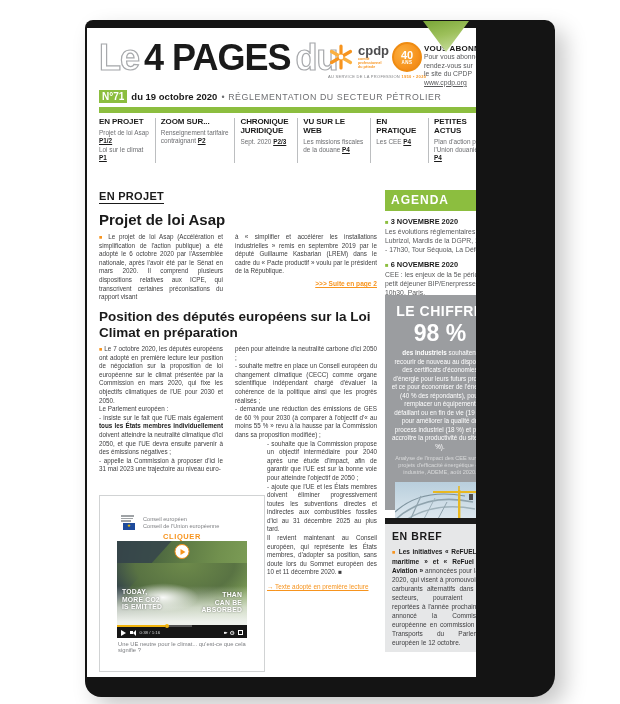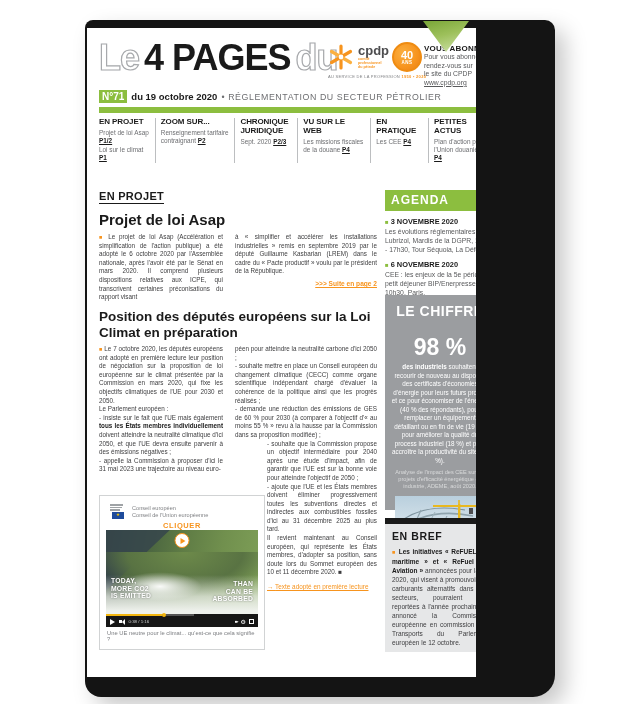--- a/index.html
+++ b/index.html
@@ -66,21 +66,21 @@
   .a2-title { font-size:13.5px; font-weight:800; color:#1a1a1a; line-height:15.5px; margin-top:14px; width:278px; }
   .a2-cols { height:322px; margin-top:5px; }
   .p { margin-bottom:0; }
   .narrow { margin-left:32px; }
   .b-inline { font-weight:800; color:#1a1a1a; }
   .a2-link { margin-left:32px; margin-top:6px; font-size:6.4px; color:#f7941e; }
   .a2-link span { text-decoration:underline; cursor:pointer; }
 
   
   .vcard { position:absolute; left:0; top:150px; width:166px; background:#fff;
-           border:1px solid #d1d3d4; padding:6px; }
+           border:1px solid #d1d3d4; padding:17px; }
   .vc-head { display:flex; align-items:center; gap:4px; height:19px; padding:1px 2px; }
   .eu-logo { width:20px; height:15px; position:relative; flex:none; }
   .eu-lines { position:absolute; left:2px; top:0; width:13px; }
   .eu-lines div { height:1.6px; background:#9fa3a6; margin-bottom:1px; }
   .eu-lines div:nth-child(2){ width:90%; } .eu-lines div:nth-child(3){ width:80%; }
   .eu-flag { position:absolute; left:4px; bottom:0; width:12px; height:7px; background:#1e4b9b;
              display:flex; align-items:center; justify-content:center; color:#f8c300; font-size:4.5px; line-height:4.5px; }
   .vc-src { font-size:5.6px; color:#808285; line-height:7px; }
   .vc-cliquer { text-align:center; font-size:7.5px; font-weight:800; color:#f7941e; letter-spacing:.6px; cursor:pointer; }
   .vc-thumb { position:relative; height:84px; overflow:hidden; cursor:pointer;
@@ -121,21 +121,21 @@
   .sidebar { position:absolute; left:298px; top:162px; width:110px; }
   .agenda-head { background:#8cbe3f; color:#fff; font-size:12px; font-weight:800;
                  letter-spacing:1px; padding:3px 6px 4px; width:110px; }
   .ag-item { margin-top:6px; }
   .ag-date { font-size:7.4px; font-weight:800; color:#1a1a1a; }
   .bullet-g { color:#8cbe3f; font-size:6px; }
   .ag-text { font-size:6.8px; color:#58595b; line-height:9px; margin-top:1px; }
   .chiffre { position:absolute; left:0; top:105px; width:110px; height:215px; background:#9b9da0;
              color:#fff; text-align:center; padding-top:8px; }
   .ch-title { font-size:14px; font-weight:800; letter-spacing:.5px; }
-  .ch-num { font-size:23px; font-weight:800; margin-top:15px; }
+  .ch-num { font-size:23px; font-weight:800; margin-top:1px; }
   .ch-text { font-size:6.3px; line-height:8.5px; padding:2px 6px 0; }
   .ch-src { font-size:5.6px; line-height:7.2px; color:#d9dadb; margin-top:4px; padding:0 9px; }
   .ch-img { margin:5px auto 0; width:90px; height:54px; display:block; background:#fff; }
   .eb-bar { position:absolute; left:0; top:328px; width:110px; height:6px; background:#1a1a1a; }
   .enbref { position:absolute; left:0; top:334px; width:110px; height:128px; background:#e6e7e8; padding:6px 7px; }
   .eb-title { font-size:10.5px; font-weight:800; color:#1a1a1a; letter-spacing:.6px; }
   .eb-text { margin-top:5px; font-size:6.5px; line-height:9px; color:#3d3d3f; text-align:justify; }
 </style>
 </head>
 <body>

